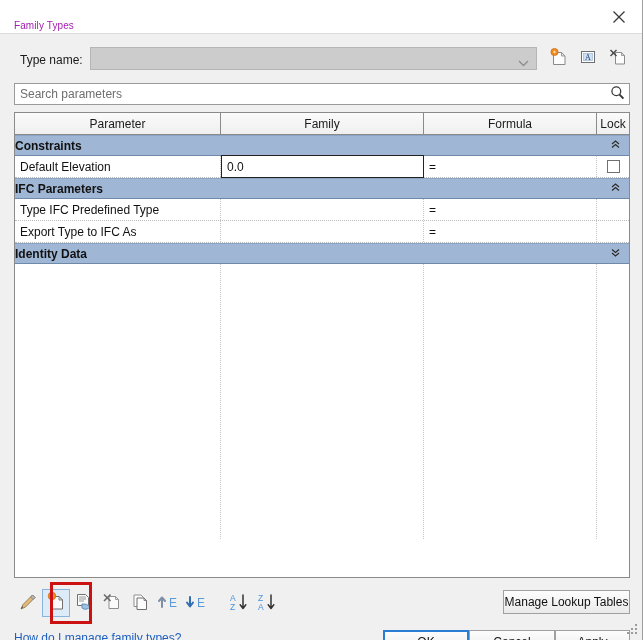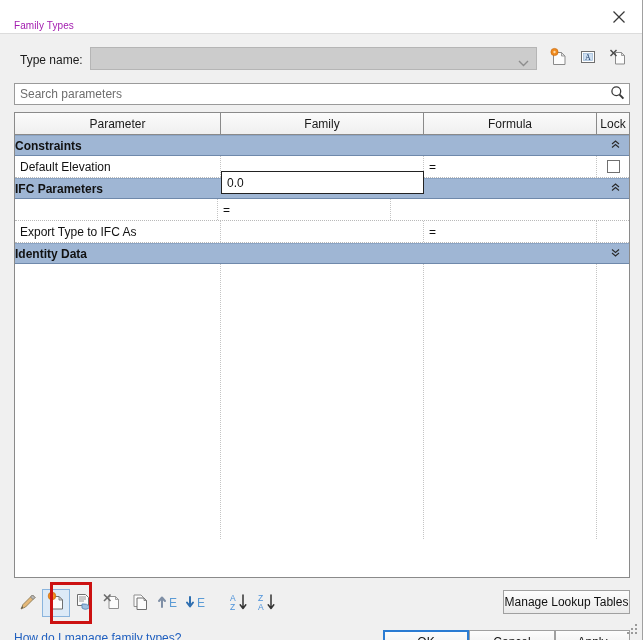--- a/index.html
+++ b/index.html
@@ -206,21 +206,20 @@
     width: 203px; height: 23px;
     background: #ffffff;
     border: 1.5px solid #222222;
     box-sizing: border-box;
     display: flex;
     align-items: center;
     padding-left: 5px;
     font-size: 12px;
     color: #111111;
     z-index: 5;
-    margin-top: 16px;
   }
   .lock-checkbox {
     width: 13px; height: 13px;
     border: 1px solid #707070;
     background: #ffffff;
     box-sizing: border-box;
   }
 
   #grid-filler {
     background: #ffffff;
@@ -423,20 +422,21 @@
         <div class="group-label">IFC Parameters</div>
         <div class="group-chevron">
           <svg width="9" height="9" viewBox="0 0 9 9">
             <polyline points="1,4 4.5,1 8,4" fill="none" stroke="#2a2a2a" stroke-width="1.1"></polyline>
             <polyline points="1,7.5 4.5,4.5 8,7.5" fill="none" stroke="#2a2a2a" stroke-width="1.1"></polyline>
           </svg>
         </div>
       </div>
 
       <div class="param-row">
+        <div class="cell c-param">Type IFC Predefined Type</div>
         <div class="cell c-value"></div>
         <div class="cell c-formula">=</div>
         <div class="cell c-lock cell-lock"></div>
       </div>
 
       <div class="param-row">
         <div class="cell c-param">Export Type to IFC As</div>
         <div class="cell c-value"></div>
         <div class="cell c-formula">=</div>
         <div class="cell c-lock cell-lock"></div>

